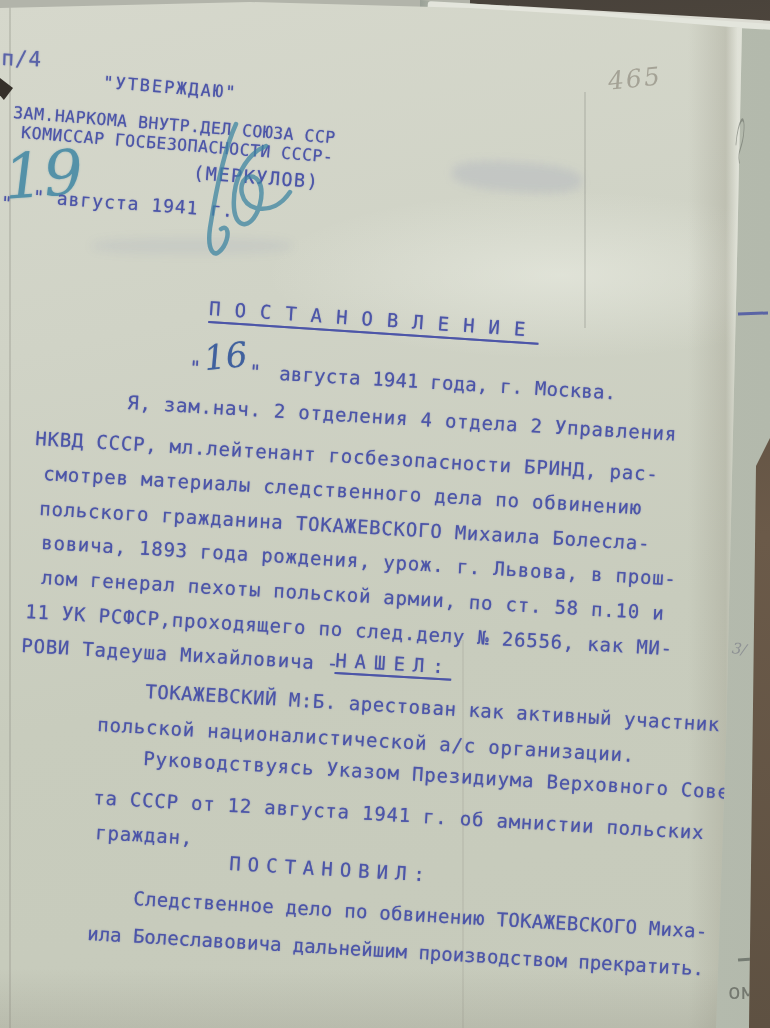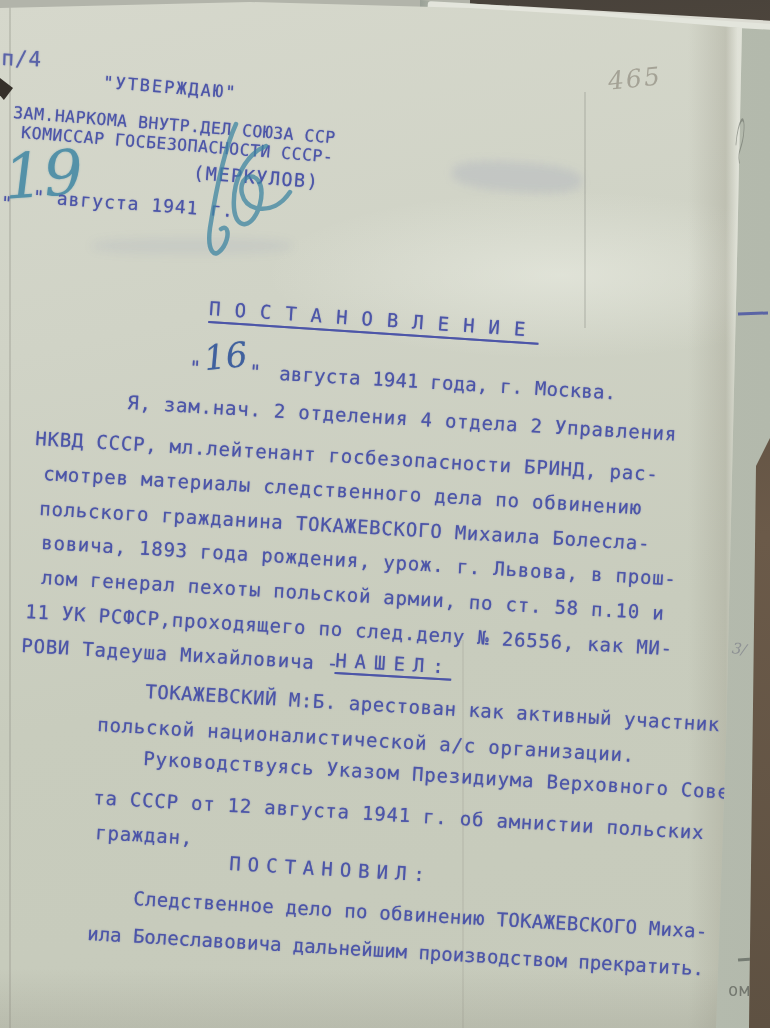--- a/index.html
+++ b/index.html
@@ -61,21 +61,21 @@
      text-shadow:0 0 2px rgba(62,134,163,.45);}
   .day16{left:204px;top:336px;font-size:34px;color:#40619e;transform:rotate(-6deg);
      text-shadow:0 0 1px rgba(64,97,158,.5);}
   .pagenum{left:608px;top:64px;font-size:25px;letter-spacing:2px;color:rgba(125,120,108,.55);transform:rotate(-6deg);}
   .signature{position:absolute;left:158px;top:116px;}
   .squiggle{position:absolute;left:314px;top:96px;}
   
   .blue-dash{position:absolute;left:318px;top:312px;width:30px;height:3px;background:#4a55a3;opacity:.85;transform:rotate(-2deg);}
   .edge-note{position:absolute;left:312px;top:640px;font-size:15px;color:rgba(110,112,128,.55);transform:rotate(8deg);font-family:"DejaVu Serif",serif;font-style:italic;}
   .edge-dash{position:absolute;left:318px;top:958px;width:16px;height:2.5px;background:rgba(85,90,85,.65);transform:rotate(-4deg);}
-  .edge-bottom-note{position:absolute;left:308px;top:980px;font-size:17px;color:rgba(100,104,96,.8);letter-spacing:1px;}
+  .edge-bottom-note{position:absolute;left:308px;top:980px;font-size:21px;color:rgba(100,104,96,.8);letter-spacing:1px;}
   
   .bleed{position:absolute;background:rgba(90,100,165,.12);filter:blur(4px);border-radius:40%;}
   .bleed1{left:452px;top:162px;width:130px;height:30px;transform:rotate(4deg);}
   .bleed2{left:92px;top:238px;width:200px;height:16px;background:rgba(90,100,165,.08);filter:blur(5px);}
 </style>
 </head>
 <body>
 
 <div class="photo">
 

